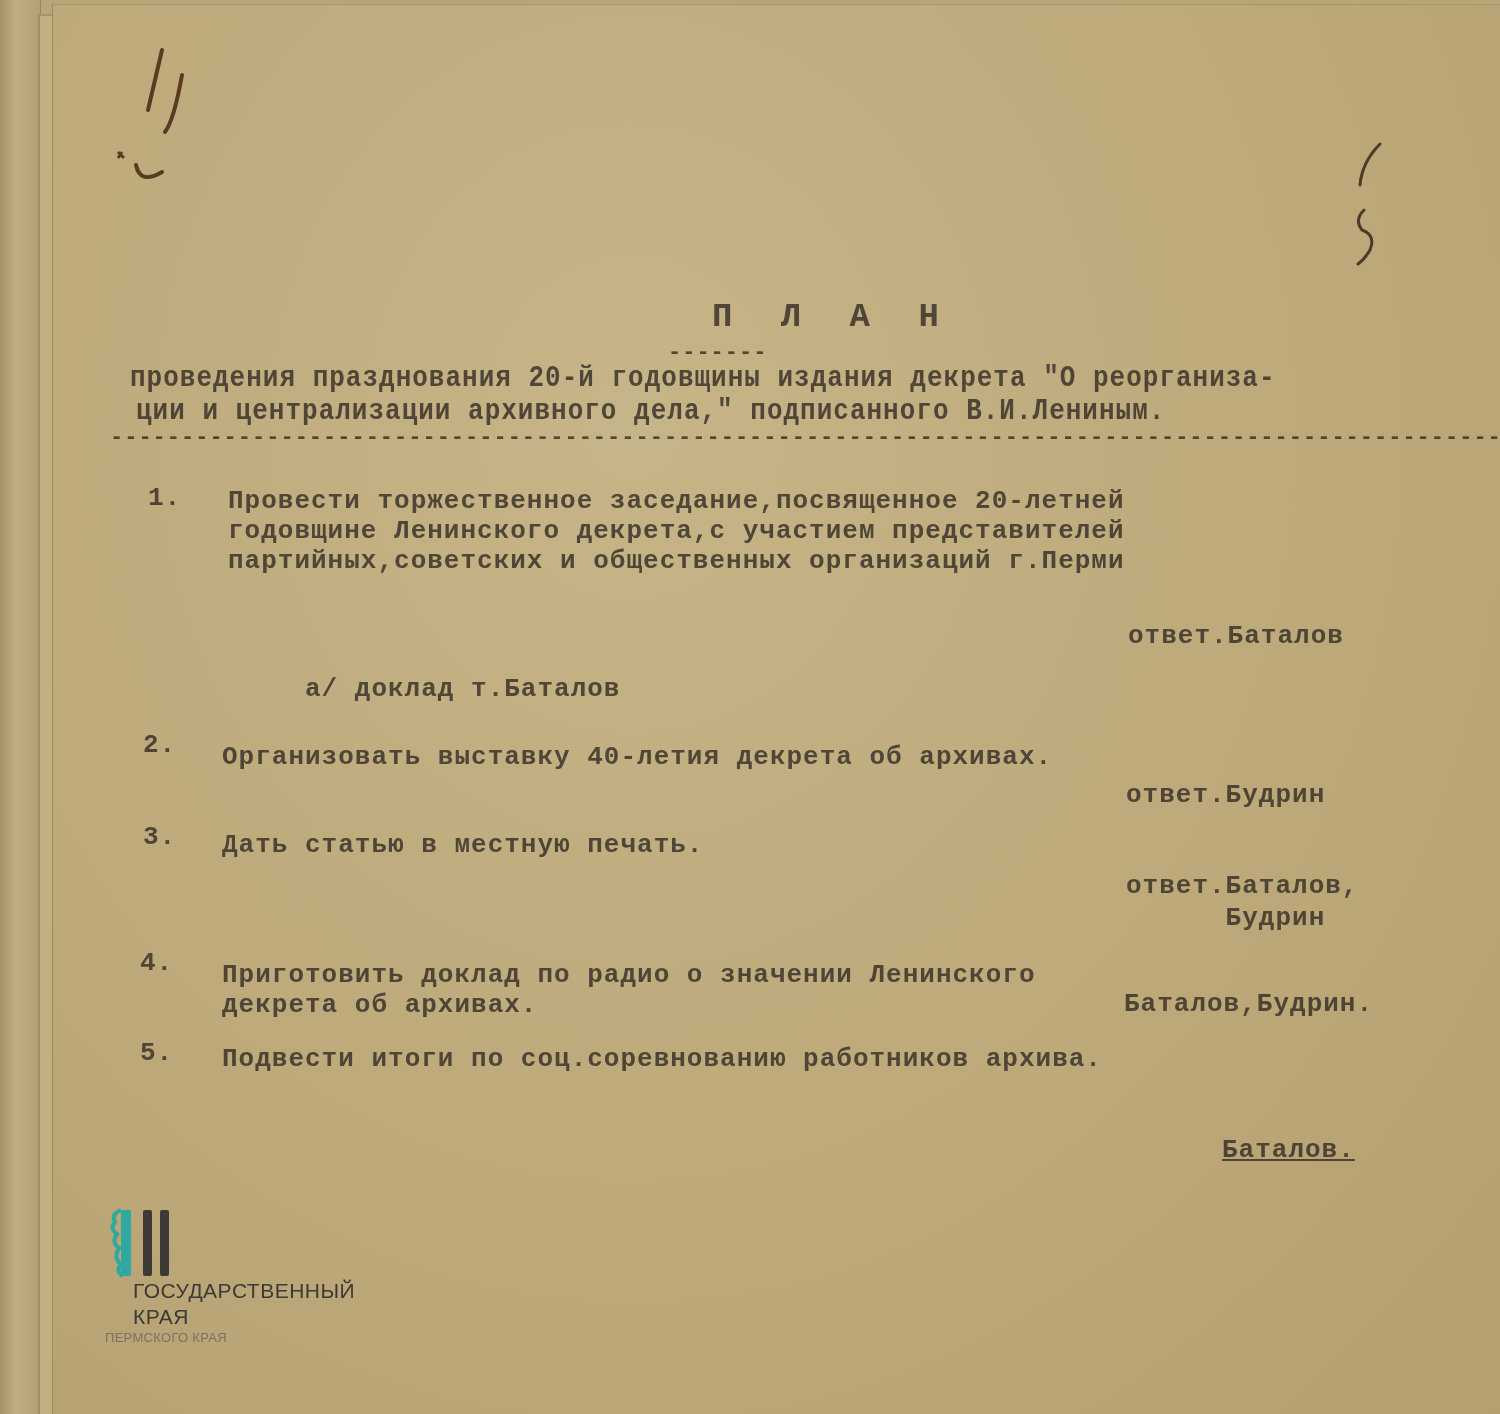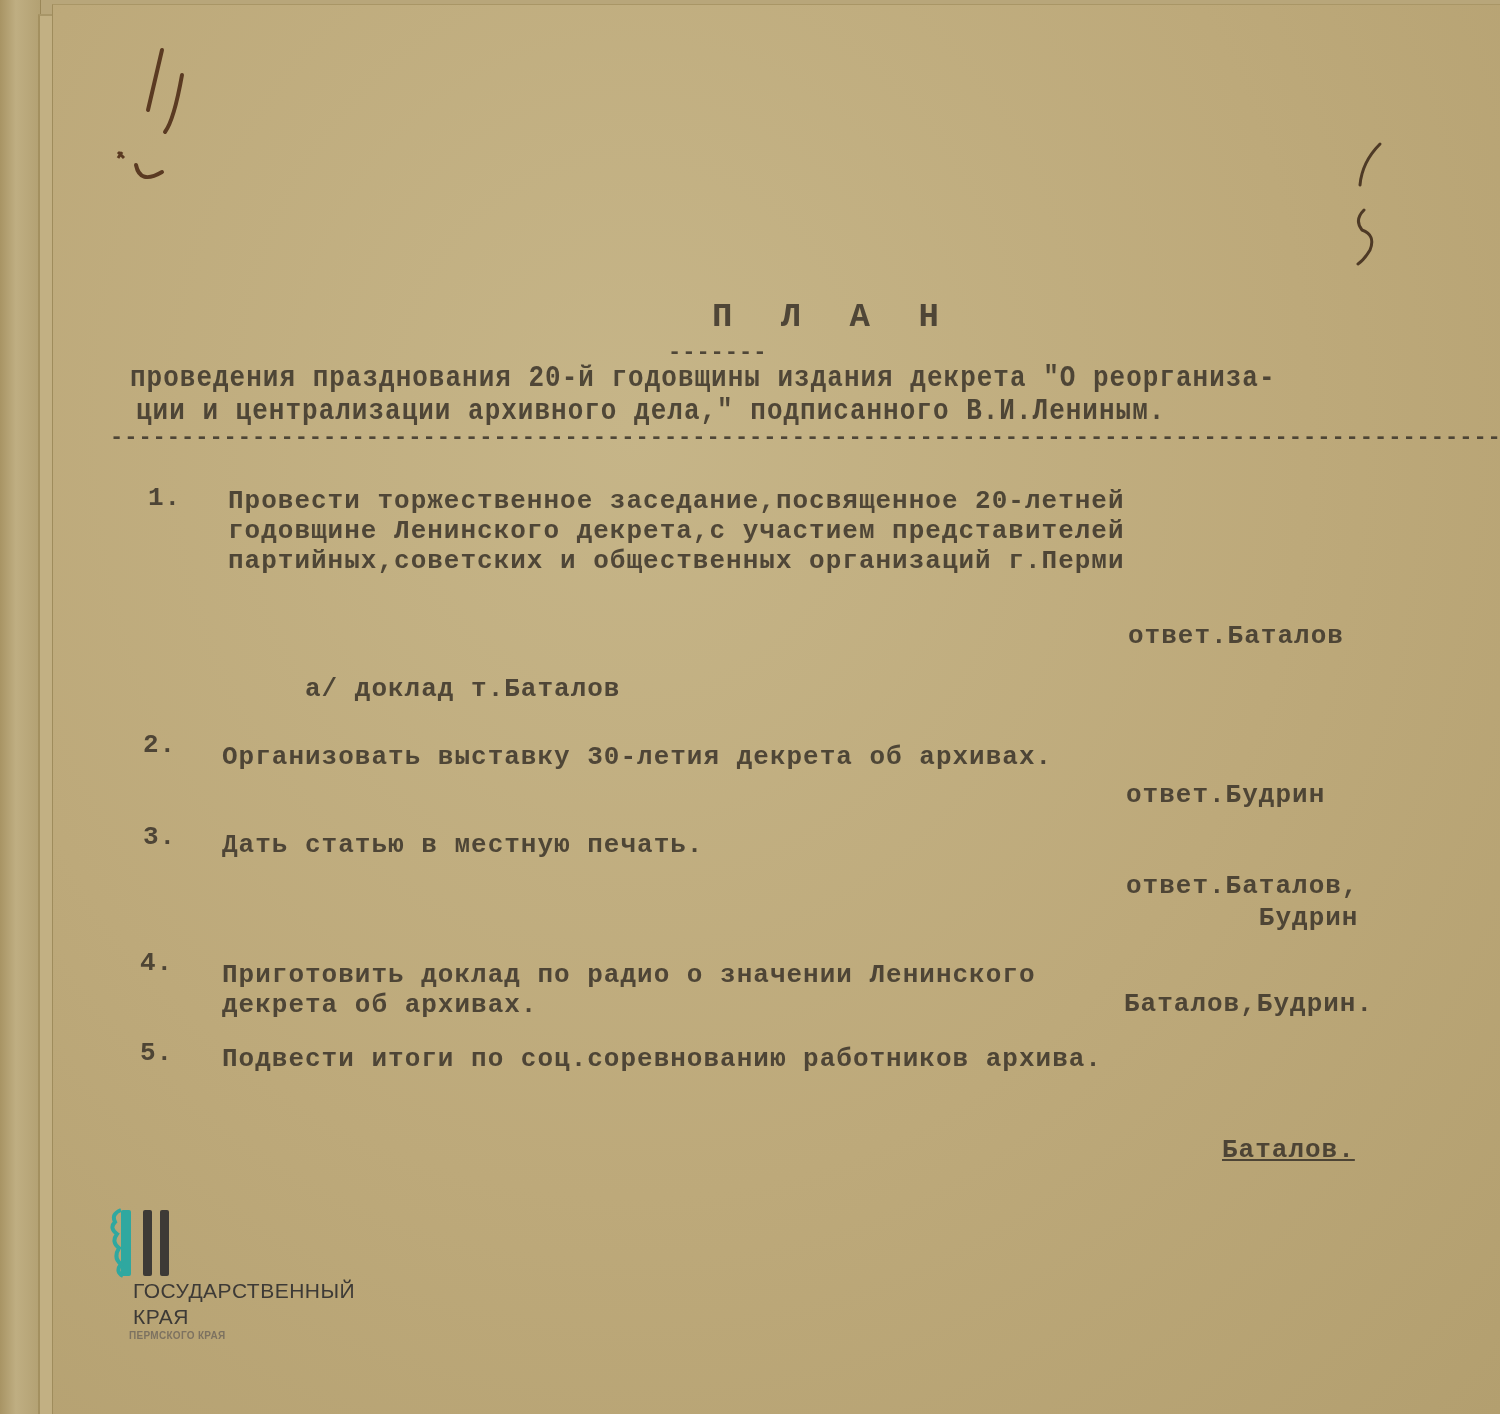--- a/index.html
+++ b/index.html
@@ -33,32 +33,32 @@
   .subtitle {
     position:absolute; left:130px; top:362px; font-size:26px; line-height:30px;
     font-weight:bold; white-space:pre; transform:scaleY(1.1); transform-origin:top left;
   }
   .dash-rule {
     position:absolute; left:110px; top:425px; width:1390px; overflow:hidden;
     font-size:22px; white-space:nowrap; font-weight:bold;
   }
   .item { position:absolute; font-size:26px; font-weight:bold; line-height:30px; white-space:pre; }
   .num { position:absolute; font-size:26px; font-weight:bold; }
-  .resp { position:absolute; font-size:26px; font-weight:bold; white-space:pre; text-align:right; line-height:32px; }
+  .resp { position:absolute; font-size:26px; font-weight:bold; white-space:pre; text-align:left; line-height:32px; }
   .hand { position:absolute; color:#5a3a22; }
   .logo { position:absolute; left:105px; top:1206px; width:280px; }
   .logo-mark { position:relative; height:72px; width:80px; }
   .bar { position:absolute; top:4px; width:9px; height:66px; border-radius:2px; }
   .logo-text1, .logo-text2 {
     font-family:"Liberation Sans", sans-serif; color:#3d3a36; font-size:21px;
     letter-spacing:0.5px; margin-left:28px; line-height:26px;
   }
   .logo-text3 {
-    font-family:"Liberation Sans", sans-serif; color:#7d7260; font-size:10px;
-    margin-left:24px; letter-spacing:0.3px;font-weight:bold;
+    font-family:"Liberation Sans", sans-serif; color:#7d7260; font-size:13px;
+    letter-spacing:0.3px;
   }
 </style>
 </head>
 <body>
 
 <div class="binding"></div>
 <div class="back-sheet"></div>
 
 <div class="sheet"></div>
 
@@ -78,21 +78,21 @@
 <div class="subtitle ink"><span>проведения празднования 20-й годовщины издания декрета "О реорганиза-</span>
 <span style="margin-left:6px;">ции и централизации архивного дела," подписанного В.И.Лениным.</span></div>
 <div class="dash-rule ink">------------------------------------------------------------------------------------------------------</div>
 
 <div class="num ink" style="left:148px;top:483px;">1.</div>
 <div class="item ink" style="left:228px;top:486px;"><div>Провести торжественное заседание,посвященное 20-летней</div><div>годовщине Ленинского декрета,с участием представителей</div><div>партийных,советских и общественных организаций г.Перми</div></div>
 <div class="resp ink" style="left:1128px;top:620px;">ответ.Баталов</div>
 <div class="item ink" style="left:305px;top:674px;">а/ доклад т.Баталов</div>
 
 <div class="num ink" style="left:143px;top:730px;">2.</div>
-<div class="item ink" style="left:222px;top:742px;">Организовать выставку 30-летия декрета об архивах.</div>
+<div class="item ink" style="left:222px;top:742px;">Организовать выставку 40-летия декрета об архивах.</div>
 <div class="resp ink" style="left:1126px;top:779px;">ответ.Будрин</div>
 
 <div class="num ink" style="left:143px;top:822px;">3.</div>
 <div class="item ink" style="left:222px;top:830px;">Дать статью в местную печать.</div>
 <div class="resp ink" style="left:1126px;top:870px;font-family:Liberation Mono, monospace;">ответ.Баталов,
       Будрин</div>
 
 <div class="num ink" style="left:140px;top:948px;">4.</div>
 <div class="item ink" style="left:222px;top:960px;"><div>Приготовить доклад по радио о значении Ленинского</div><div>декрета об архивах.</div></div>
 <div class="resp ink" style="left:1082px;top:988px;margin-left:42px;">Баталов,Будрин.</div>

